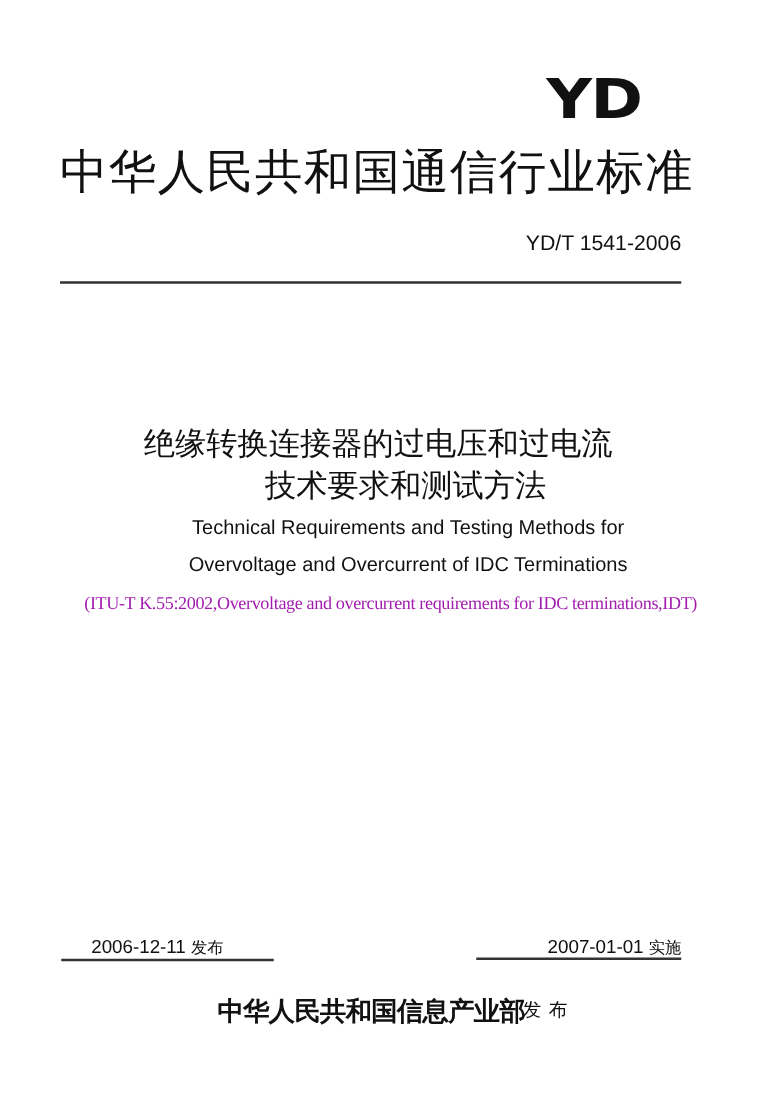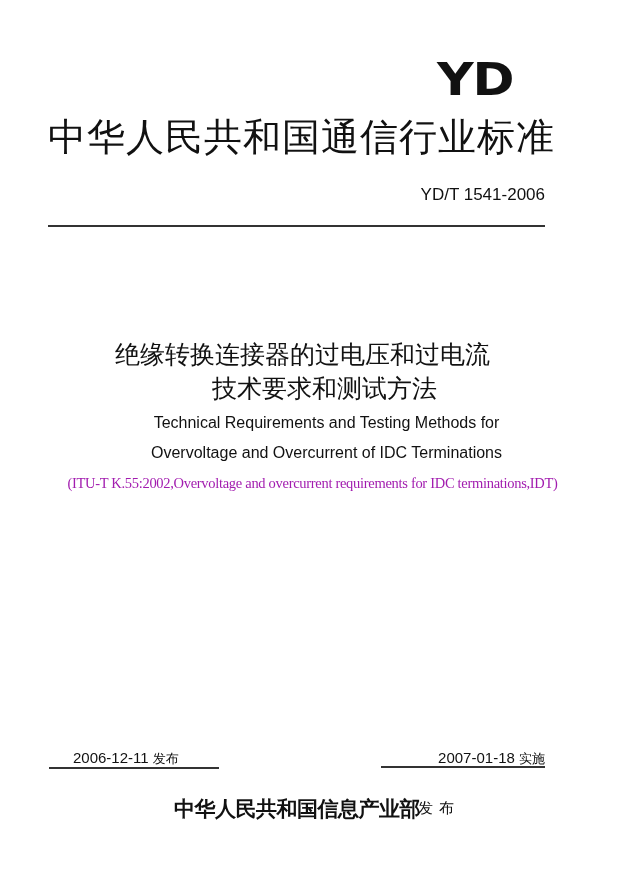--- a/index.html
+++ b/index.html
@@ -66,19 +66,19 @@
 <div class="abs en-title l2">Overvoltage and Overcurrent of IDC Terminations</div>
 <div class="abs en-ref">(ITU-T K.55:2002,Overvoltage and overcurrent requirements for IDC terminations,IDT)</div>
 
 <div class="abs date-left">
   <span>2006-12-11</span>
   <span class="cn">发布</span>
 </div>
 <div class="abs rule-left"></div>
 
 <div class="abs date-right">
-  <span>2007-01-18</span>
+  <span>2007-01-01</span>
   <span class="cn">实施</span>
 </div>
 <div class="abs rule-right"></div>
 
 <div class="abs publisher">中华人民共和国信息产业部</div>
 <div class="abs publish-label">发布</div>
 
 </body></html>

